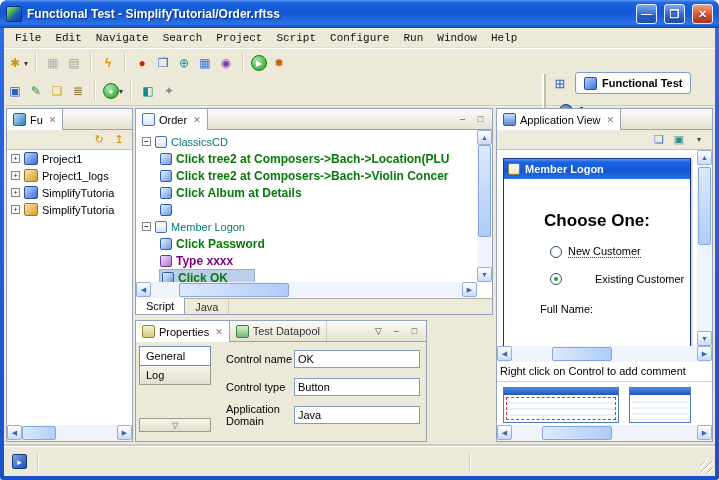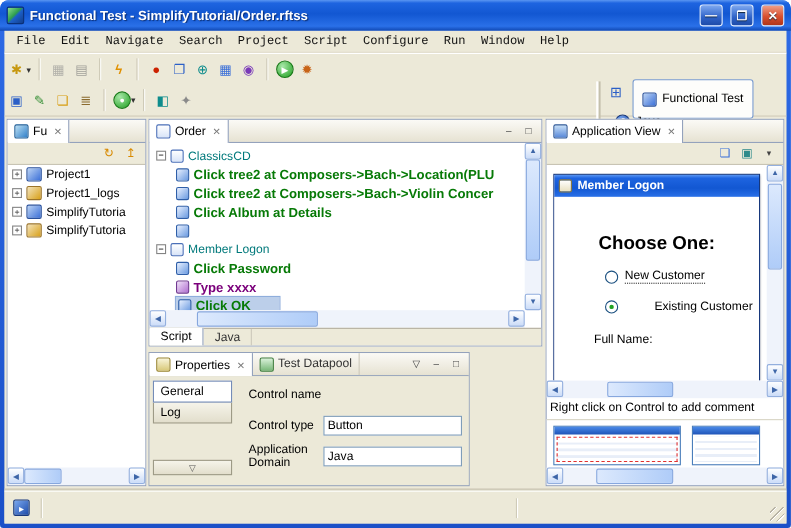--- a/index.html
+++ b/index.html
@@ -41,22 +41,22 @@
   .c-record{color:#E09000;font-weight:bold}.c-rec2{color:#CC2200}.c-app{color:#2B5FC7}
   .c-inspect{color:#0E8C8C}.c-map{color:#3A6FD8}.c-vp{color:#7A3AB8}.c-debug{color:#C86418}
   .c-proj{color:#2B5FC7}.c-script{color:#2E8B2E}.c-folder{color:#D8A018}.c-log{color:#8B6B2E}
   .c-env{color:#0E8C8C}.c-tools{color:#8A8A8A}
   .ti-orb{background:radial-gradient(circle at 35% 30%,#A8E8A8,#1E9E1E);color:#fff;
     border-radius:50%;font-size:8px;width:16px;height:16px;border:1px solid #187818;}
   
   .persp{position:absolute;right:0;top:22px;width:166px;height:56px;}
   .openpersp{position:absolute;left:2px;top:4px;width:18px;height:18px;display:flex;
     align-items:center;justify-content:center;color:#2B5FC7;font-size:13px;}
-  .pbtn{position:absolute;left:26px;top:2px;height:36px;display:flex;align-items:center;gap:5px;
-    padding:0 8px;background:#FDFDFB;border:1px solid #7A9CD0;border-radius:3px;font-size:11px;}
+  .pbtn{position:absolute;left:26px;top:2px;height:22px;display:flex;align-items:center;gap:5px;
+    padding:0 8px;background:#FDFDFB;border:1px solid #7A9CD0;border-radius:3px;font-size:11px;font-weight:bold;}
   .picon{width:13px;height:13px;border-radius:2px;
     background:linear-gradient(135deg,#BCD4F4,#3A6FD8);border:1px solid #28509C;}
   .jitem{position:absolute;left:10px;top:32px;height:18px;display:flex;align-items:center;gap:5px;
     font-size:11px;}
   .jicon{width:14px;height:14px;border-radius:50%;color:#fff;font-size:9px;font-weight:bold;
     background:radial-gradient(circle at 35% 30%,#7AA8F0,#1E4BA8);display:flex;
     align-items:center;justify-content:center;border:1px solid #16377C;}
   
   .panel{position:absolute;background:#fff;border:1px solid #94A2BC;}
   .tabrow{position:absolute;left:0;right:0;top:0;height:21px;
@@ -389,20 +389,21 @@
       </div>
       <div class="pcontent">
         <div class="sidestack">
           <div class="side-btn selected">General</div>
           <div class="side-btn">Log</div>
         </div>
         <div class="side-chev">▽</div>
         <div class="formarea">
           <div class="frow" style="top:8px;">
             <span class="flabel">Control name</span>
+            <input class="fld" value="OK" style="">
           </div>
           <div class="frow" style="top:36px;">
             <span class="flabel">Control type</span>
             <input class="fld" value="Button" style="">
           </div>
           <div class="frow" style="top:64px;">
             <span class="flabel">Application Domain</span>
             <input class="fld" value="Java" style="">
           </div>
         </div>

